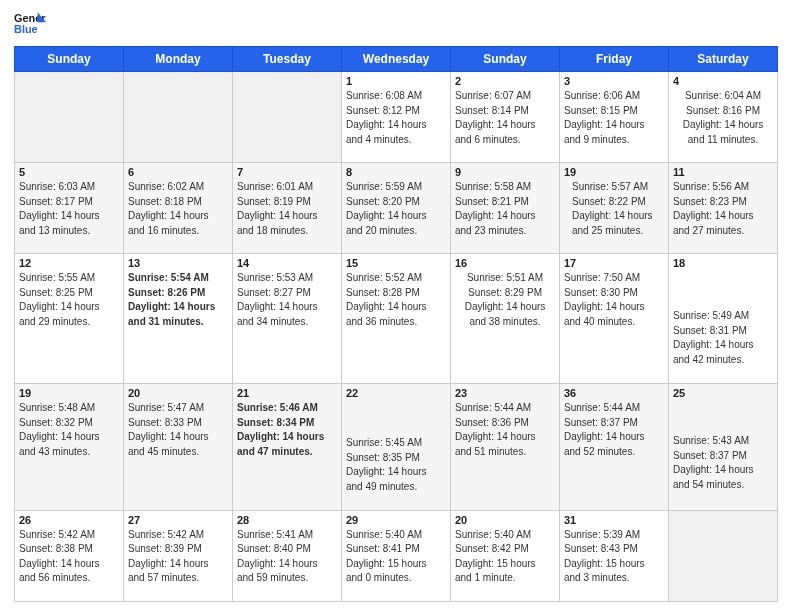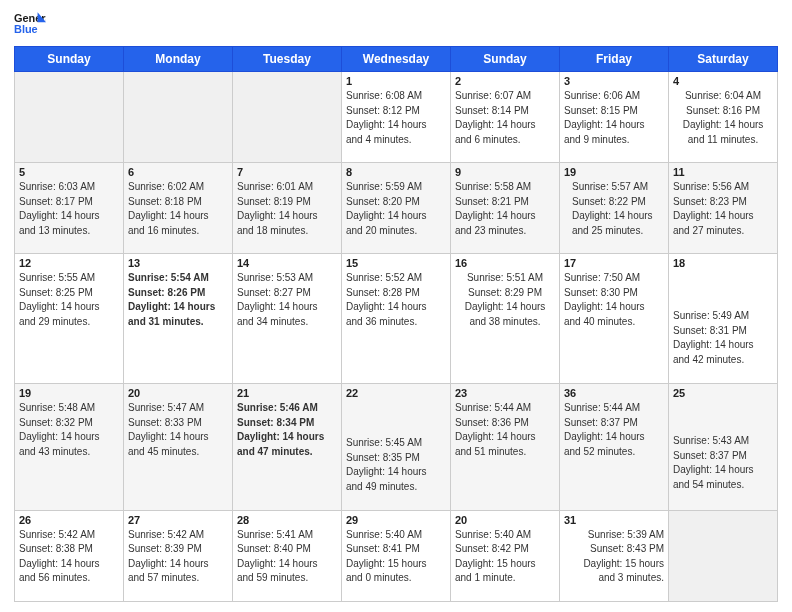--- a/index.html
+++ b/index.html
@@ -335,21 +335,21 @@
           </td>
           <td>
             <span class="day-num">20</span>
             <div class="day-detail" style="white-space: pre-line;">Sunrise: 5:40 AM
 Sunset: 8:42 PM
 Daylight: 15 hours
 and 1 minute.</div>
           </td>
           <td>
             <span class="day-num">31</span>
-            <div class="day-detail" style="white-space: pre-line; text-align: right;">Sunrise: 5:39 AM
+            <div class="day-detail" style="white-space: pre-line;">Sunrise: 5:39 AM
 Sunset: 8:43 PM
 Daylight: 15 hours
 and 3 minutes.</div>
           </td>
           <td class="empty"></td>
         </tr>
       </tbody>
   </table>
 </div>
 

